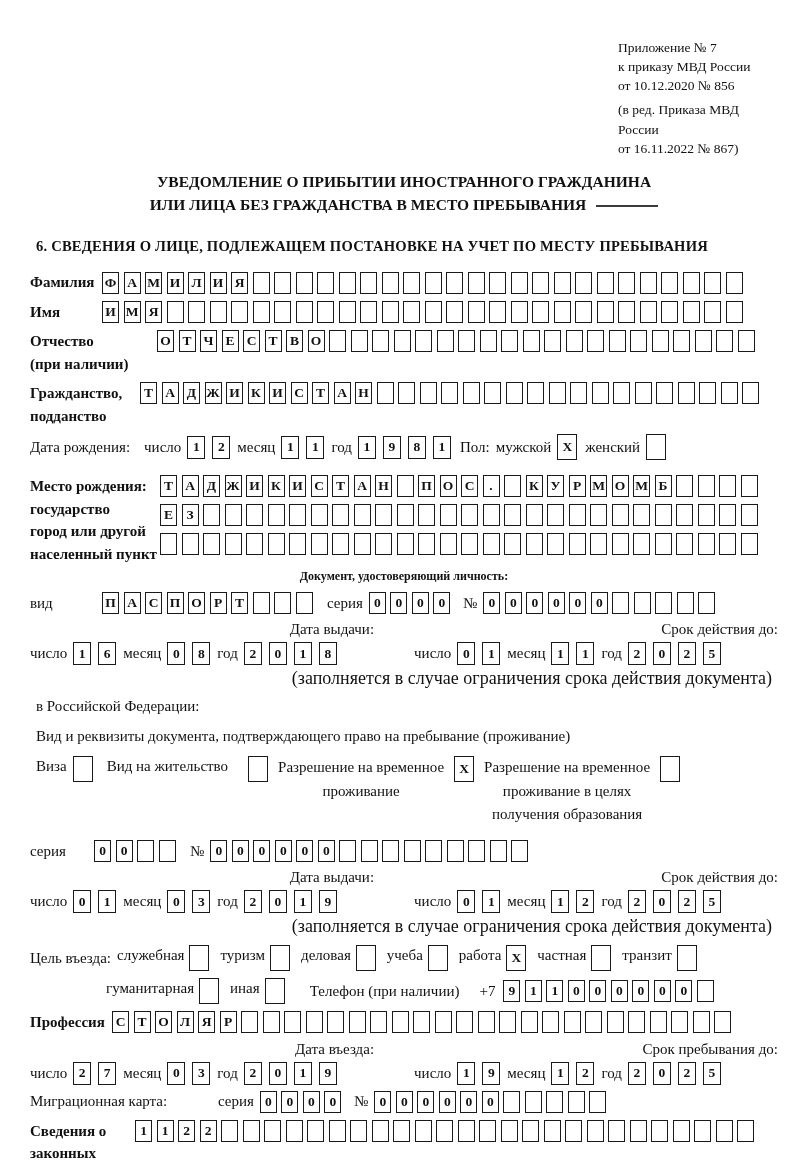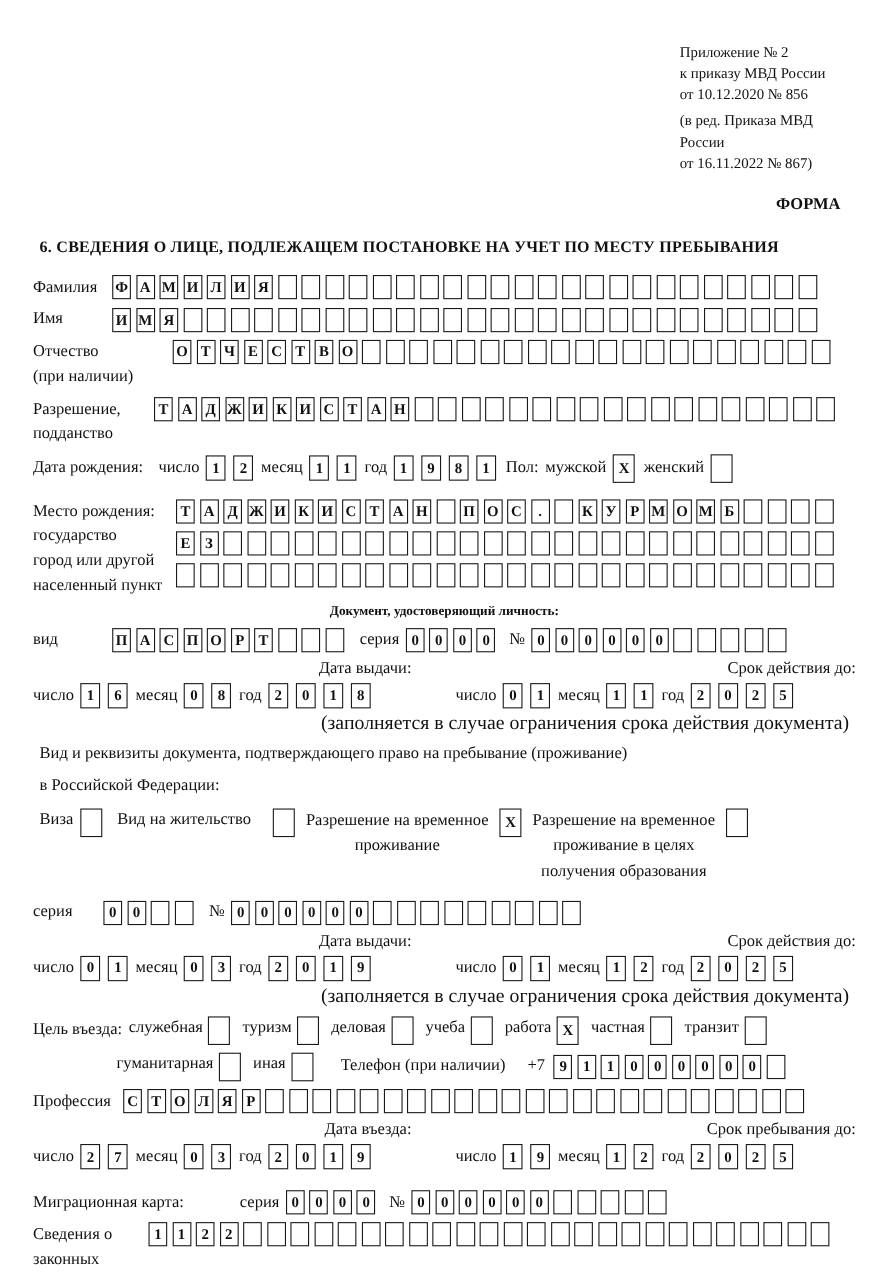--- a/index.html
+++ b/index.html
@@ -17,21 +17,21 @@
   .hdr-block .gap { margin-top: 5px; }
   .forma { text-align: right; margin: 20px 14px 0 0; font-weight: bold; font-size: 15px; }
 
   .title { text-align: center; font-weight: bold; font-size: 15.5px; line-height: 1.5; margin-top: 12px; }
   .title-underline { display: inline-block; width: 62px; border-bottom: 2px solid #3a3a3a; margin-left: 10px; transform: translateY(-3px); }
 
   .sec-heading { font-weight: bold; font-size: 14.6px; margin: 22px 0 16px 6px; white-space: nowrap; letter-spacing: 0.2px; }
 
   .row { display: flex; align-items: center; margin-bottom: 7px; }
   .row.top { align-items: flex-start; }
-  .lbl { flex: none; line-height: 1.5; }
+  .lbl { flex: none; line-height: 1.5; font-weight: bold; }
   .pre { white-space: pre-line; }
   .lbl-inline { flex: none; margin-right: 6px; line-height: 1.4; }
 
   .cells { display: flex; flex: none; }
   .cell {
     flex: none; width: 17px; height: 22px;
     border: 1.5px solid #1a1a1a; margin-right: 4.5px;
     display: flex; align-items: center; justify-content: center;
     font-size: 13.5px; font-weight: bold; background: #fff;
   }
@@ -60,29 +60,34 @@
 
   .indent { margin-left: 76px; }
   .phone-prefix { font-weight: normal; margin: 0 8px 0 14px; }
 </style>
 </head>
 <body>
 
 <div class="page">
 
   <div class="hdr-block">
-    <div>Приложение № 2</div>
+    <div>Приложение № 7</div>
     <div>к приказу МВД России</div>
     <div>от 10.12.2020 № 856</div>
     <div class="gap">(в ред. Приказа МВД России</div>
     <div>от 16.11.2022 № 867)</div>
   </div>
 
-  <div class="forma">ФОРМА</div>
-
+
+  <div class="title">
+    <div>УВЕДОМЛЕНИЕ О ПРИБЫТИИ ИНОСТРАННОГО ГРАЖДАНИНА</div>
+    <div>
+      <span>ИЛИ ЛИЦА БЕЗ ГРАЖДАНСТВА В МЕСТО ПРЕБЫВАНИЯ</span><span class="title-underline"></span>
+    </div>
+  </div>
 
   <div class="sec-heading">6. СВЕДЕНИЯ О ЛИЦЕ, ПОДЛЕЖАЩЕМ ПОСТАНОВКЕ НА УЧЕТ ПО МЕСТУ ПРЕБЫВАНИЯ</div>
 
   <div class="row">
     <div class="lbl" style="width:72px">Фамилия</div>
     <div class="cells">
         <span class="cell">Ф</span>
         <span class="cell">А</span>
         <span class="cell">М</span>
         <span class="cell">И</span>
@@ -180,21 +185,21 @@
         <span class="cell"></span>
         <span class="cell"></span>
         <span class="cell"></span>
         <span class="cell"></span>
         <span class="cell"></span>
         <span class="cell"></span>
       </div>
   </div>
 
   <div class="row top">
-    <div class="lbl pre" style="width:110px">Разрешение,
+    <div class="lbl pre" style="width:110px">Гражданство,
 подданство</div>
     <div class="cells">
         <span class="cell">Т</span>
         <span class="cell">А</span>
         <span class="cell">Д</span>
         <span class="cell">Ж</span>
         <span class="cell">И</span>
         <span class="cell">К</span>
         <span class="cell">И</span>
         <span class="cell">С</span>
@@ -431,22 +436,22 @@
             <span class="cell">2</span>
             <span class="cell">0</span>
             <span class="cell">2</span>
             <span class="cell">5</span>
           </span>
       </div>
     </div>
   </div>
   <div class="note-right">(заполняется в случае ограничения срока действия документа)</div>
 
+  <div class="intro-line" style="margin-top:0">в Российской Федерации:</div>
   <div class="intro-line">Вид и реквизиты документа, подтверждающего право на пребывание (проживание)</div>
-  <div class="intro-line" style="margin-top:0">в Российской Федерации:</div>
 
   <div class="row top permits">
     <span class="lbl-inline">Виза</span>
     <span class="cells cb">
         <span class="cell"></span>
       </span>
     <span class="lbl-inline" style="margin-left:14px">Вид на жительство</span>
     <span class="cells cb" style="margin-left:14px">
         <span class="cell"></span>
       </span>
@@ -689,21 +694,21 @@
         <span class="cells dt">
             <span class="cell">2</span>
             <span class="cell">0</span>
             <span class="cell">2</span>
             <span class="cell">5</span>
           </span>
       </div>
     </div>
   </div>
 
-  <div class="row" style="margin-top:19px">
+  <div class="row" style="margin-top:6px">
     <span class="lbl-inline" style="width:182px">Миграционная карта:</span>
     <span class="lbl-inline">серия</span>
     <span class="cells" style="margin-right:8px">
         <span class="cell">0</span>
         <span class="cell">0</span>
         <span class="cell">0</span>
         <span class="cell">0</span>
       </span>
     <span class="lbl-inline">№</span>
     <span class="cells">

